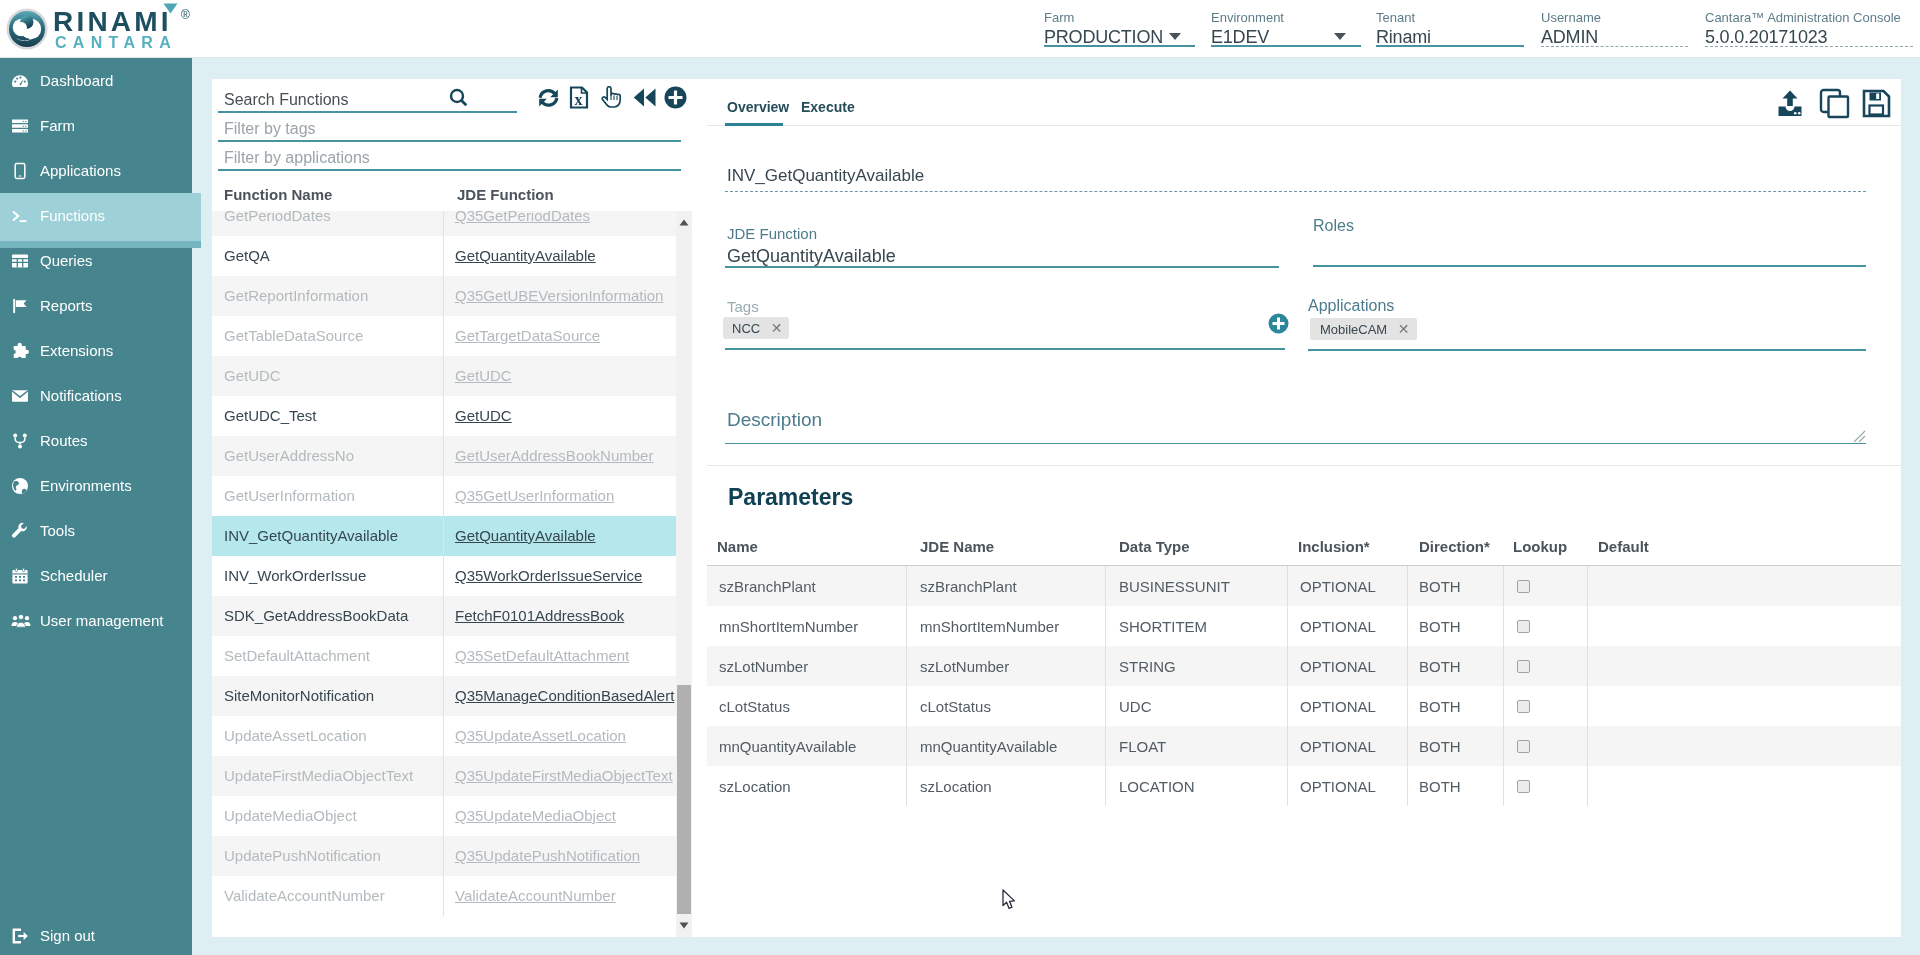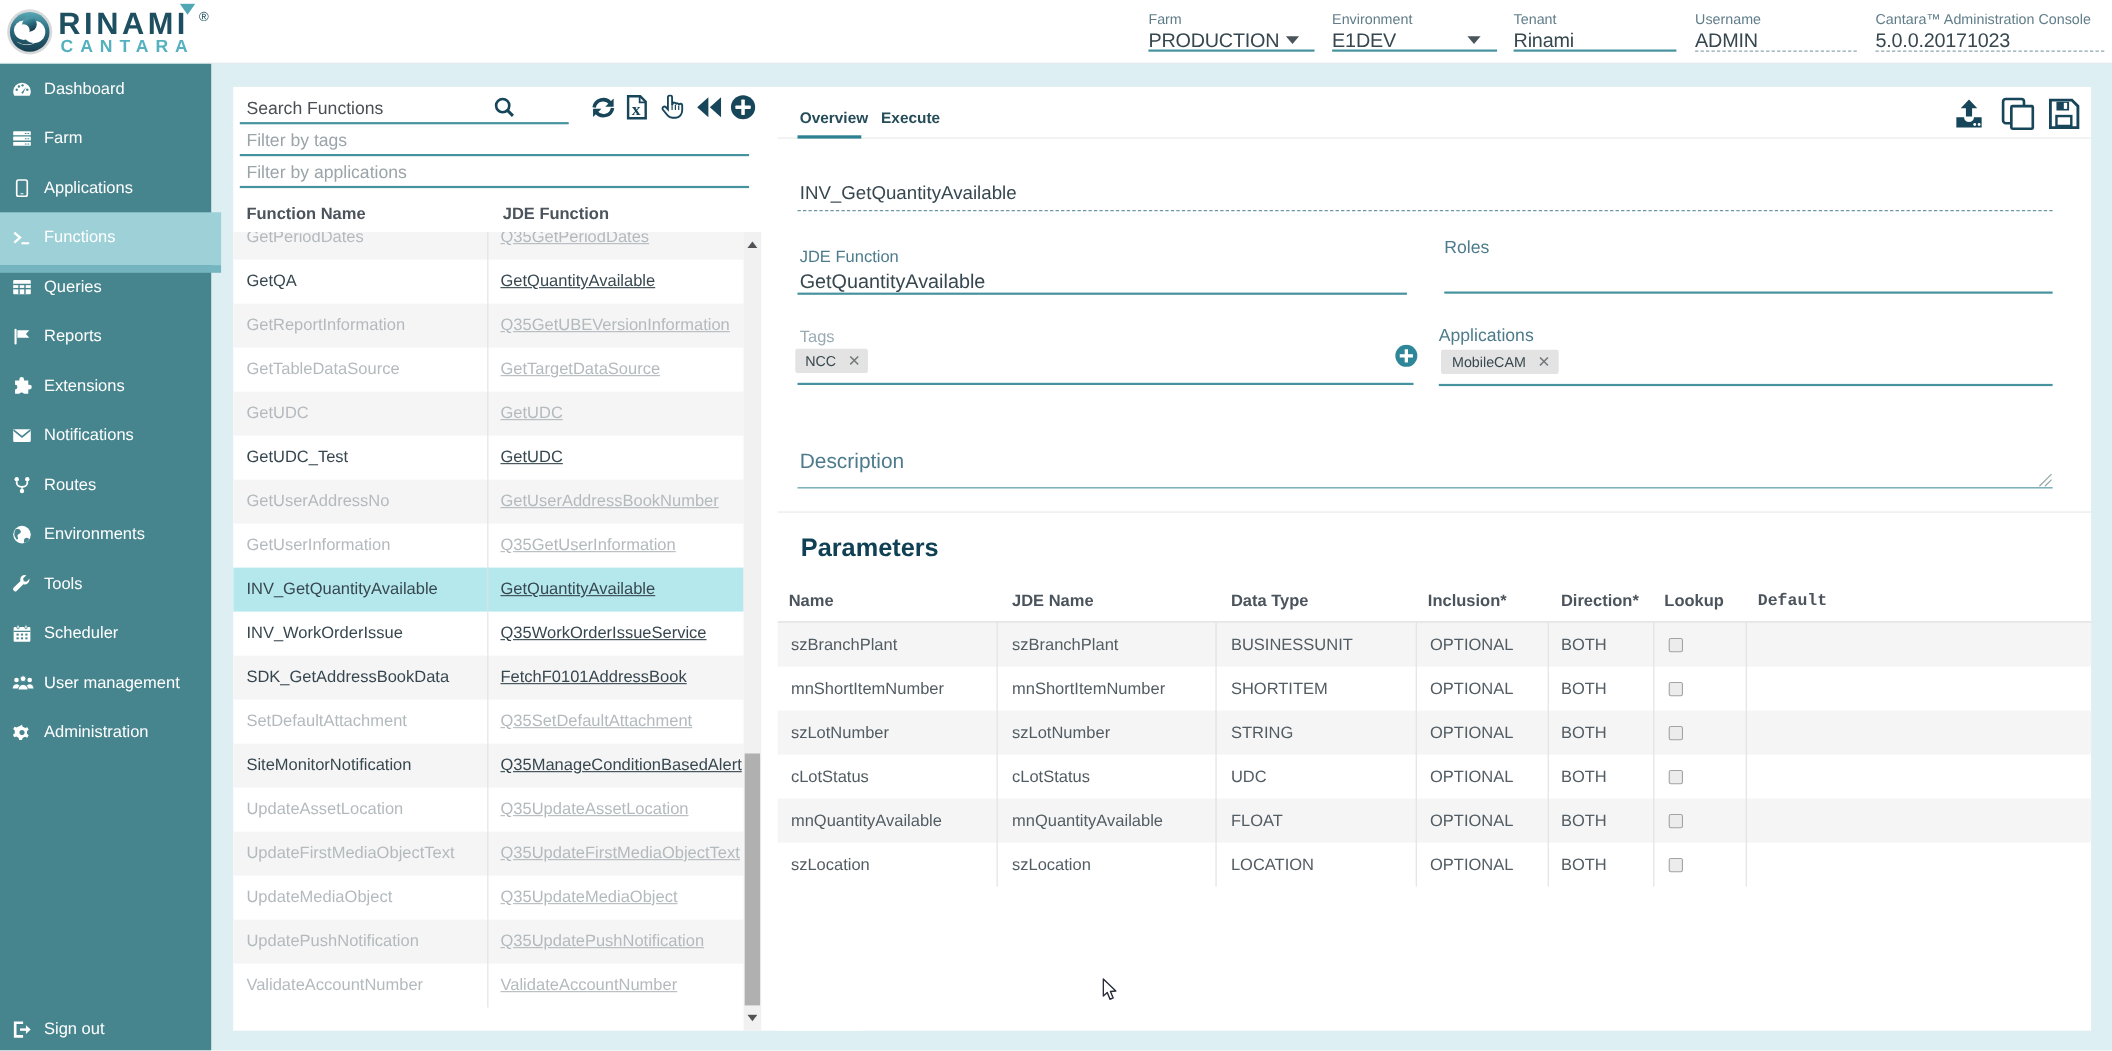--- a/index.html
+++ b/index.html
@@ -237,27 +237,20 @@
       <div class="ic"><svg width="22" height="20" viewBox="0 0 22 20">
           <circle cx="5" cy="7.2" r="2.1" fill="#fff"></circle>
           <circle cx="17" cy="7.2" r="2.1" fill="#fff"></circle>
           <path d="M1.5,15 a3.5,4 0 0 1 7,0 z" fill="#fff"></path>
           <path d="M13.5,15 a3.5,4 0 0 1 7,0 z" fill="#fff"></path>
           <circle cx="11" cy="6" r="2.6" fill="#fff" stroke="#47858e" stroke-width="0.8"></circle>
           <path d="M6.4,16.2 a4.6,5 0 0 1 9.2,0 z" fill="#fff" stroke="#47858e" stroke-width="0.8"></path>
         </svg></div>
       <div class="t">User management</div>
     </div>
-  <div class="mi" style="top:585px">
-      <div class="ic"><svg width="20" height="20" viewBox="0 0 20 20">
-          <path d="M10,2 l1,2.2 a6,6 0 0 1 2.3,1 l2.3,-0.8 1.4,2.4 -1.8,1.7 a6,6 0 0 1 0,2.6 l1.8,1.7 -1.4,2.4 -2.3,-0.8 a6,6 0 0 1 -2.3,1 l-1,2.2 -2.8,0 -0.6,-2.3 a6,6 0 0 1 -2.2,-1.2 l-2.4,0.6 -1.2,-2.4 1.9,-1.6 a6,6 0 0 1 0.1,-2.6 l-1.8,-1.7 1.4,-2.4 2.3,0.8 a6,6 0 0 1 2.3,-1 z" fill="#fff" transform="translate(1.1,1.2) scale(0.88)"></path>
-          <circle cx="10" cy="10" r="2.3" fill="#47858e"></circle>
-        </svg></div>
-      <div class="t">Administration</div>
-    </div>
   <div class="mi" style="top:855px">
       <div class="ic"><svg width="20" height="20" viewBox="0 0 20 20">
           <path d="M11,2.6 v2.4 h-6 v10 h6 v2.4 h-8.4 v-14.8 z" fill="#fff"></path>
           <rect x="8.2" y="8.9" width="6.6" height="2.2" fill="#fff"></rect>
           <path d="M13.6,6.1 L17.9,10 L13.6,13.9 z" fill="#fff"></path>
         </svg></div>
       <div class="t">Sign out</div>
     </div>
 </div>
 
@@ -463,21 +456,21 @@
   <div class="abs" style="left:0;top:386px;width:1194px;border-bottom:1px solid #e6e8e8;"></div>
 
   <div class="abs" style="left:21px;top:405px;font-size:23px;font-weight:bold;color:#0f4054;">Parameters</div>
 
   <div class="phead" style="left:10px;top:459px;">Name</div>
   <div class="phead" style="left:213px;top:459px;">JDE Name</div>
   <div class="phead" style="left:412px;top:459px;">Data Type</div>
   <div class="phead" style="left:591px;top:459px;">Inclusion*</div>
   <div class="phead" style="left:712px;top:459px;">Direction*</div>
   <div class="phead" style="left:806px;top:459px;">Lookup</div>
-  <div class="phead" style="left:891px;top:459px;font-family:Liberation Mono, monospace;">Default</div>
+  <div class="phead" style="left:891px;top:459px;">Default</div>
   <div class="abs" style="left:0;top:486px;width:1194px;border-bottom:1px solid #cfcfcf;"></div>
   <div id="ptbody">
       <div class="prow" style="top:487px;background:#f5f5f5;">
         <div class="pc" style="left:12px;">szBranchPlant</div>
         <div class="pc" style="left:213px;">szBranchPlant</div>
         <div class="pc" style="left:412px;">BUSINESSUNIT</div>
         <div class="pc" style="left:593px;">OPTIONAL</div>
         <div class="pc" style="left:712px;">BOTH</div>
         <div class="cb" style="left:810px;top:14px;"></div>
       </div>

